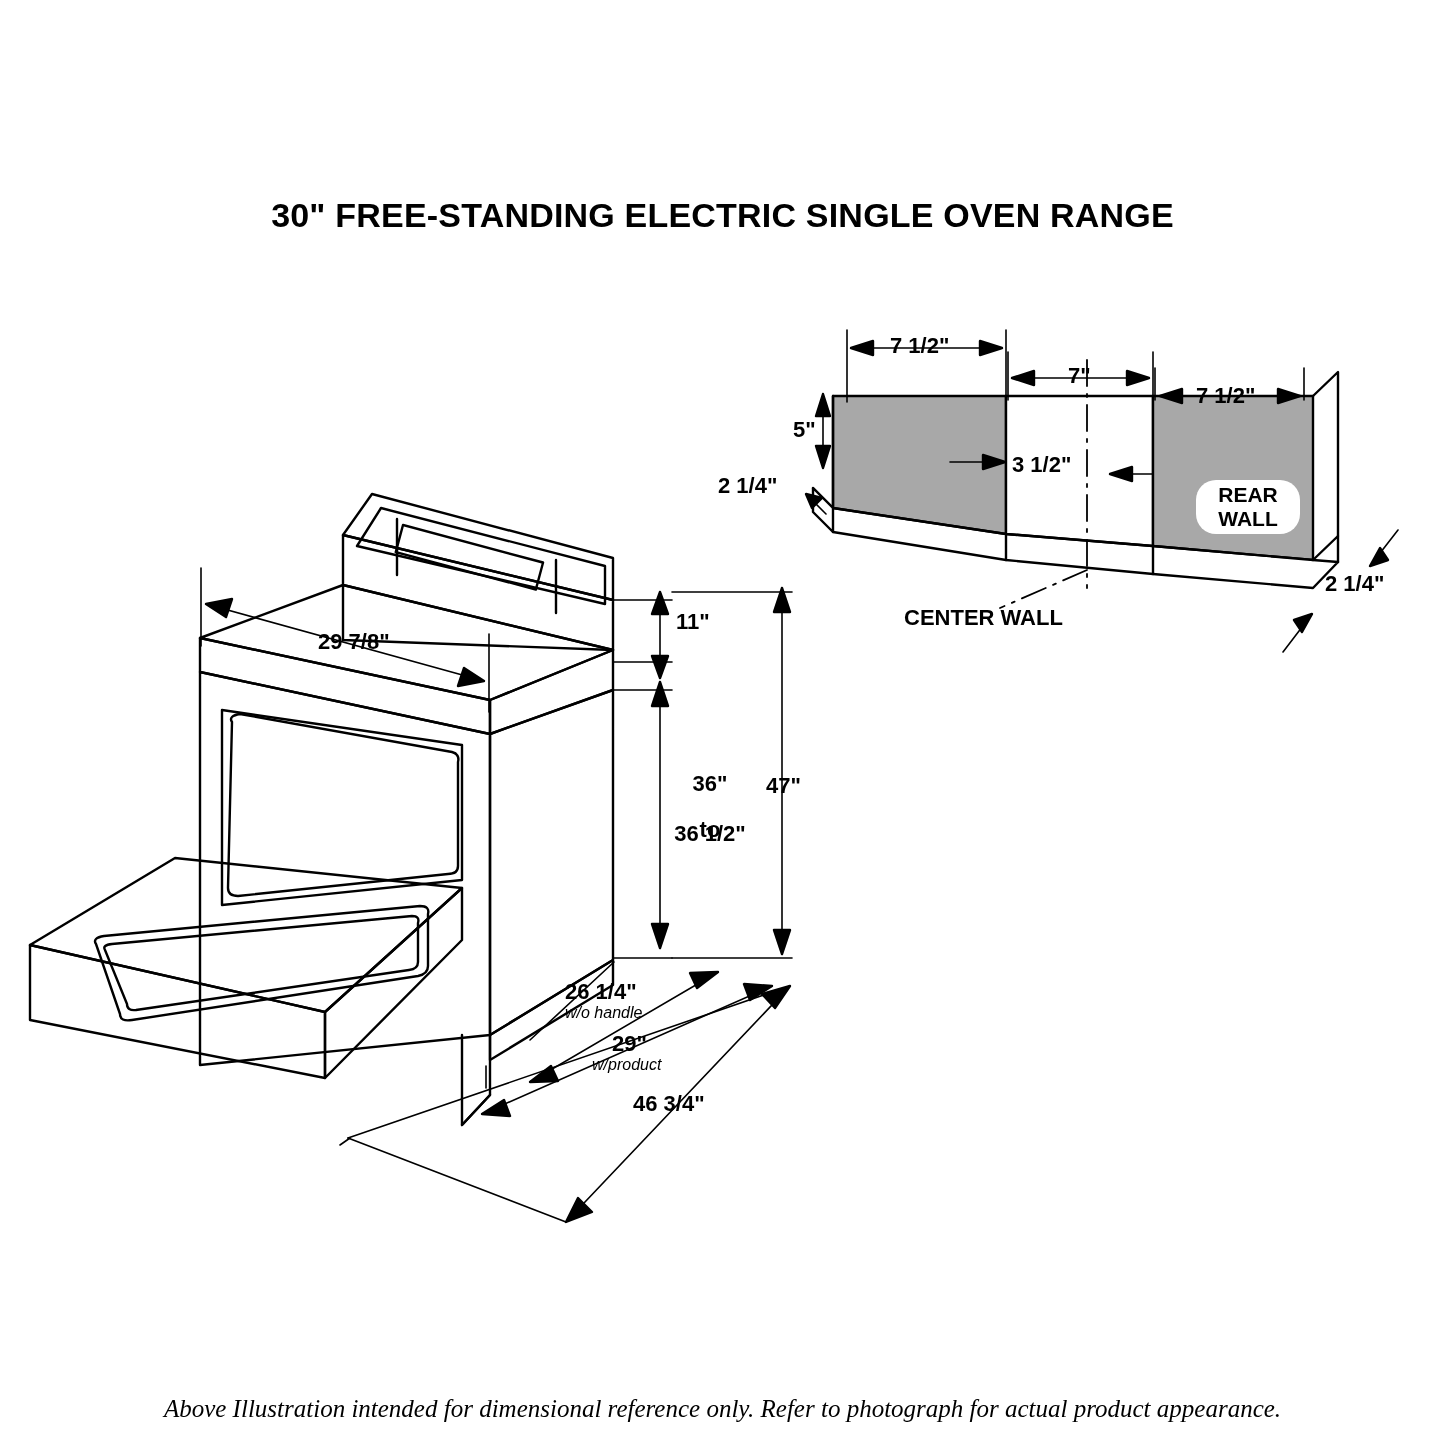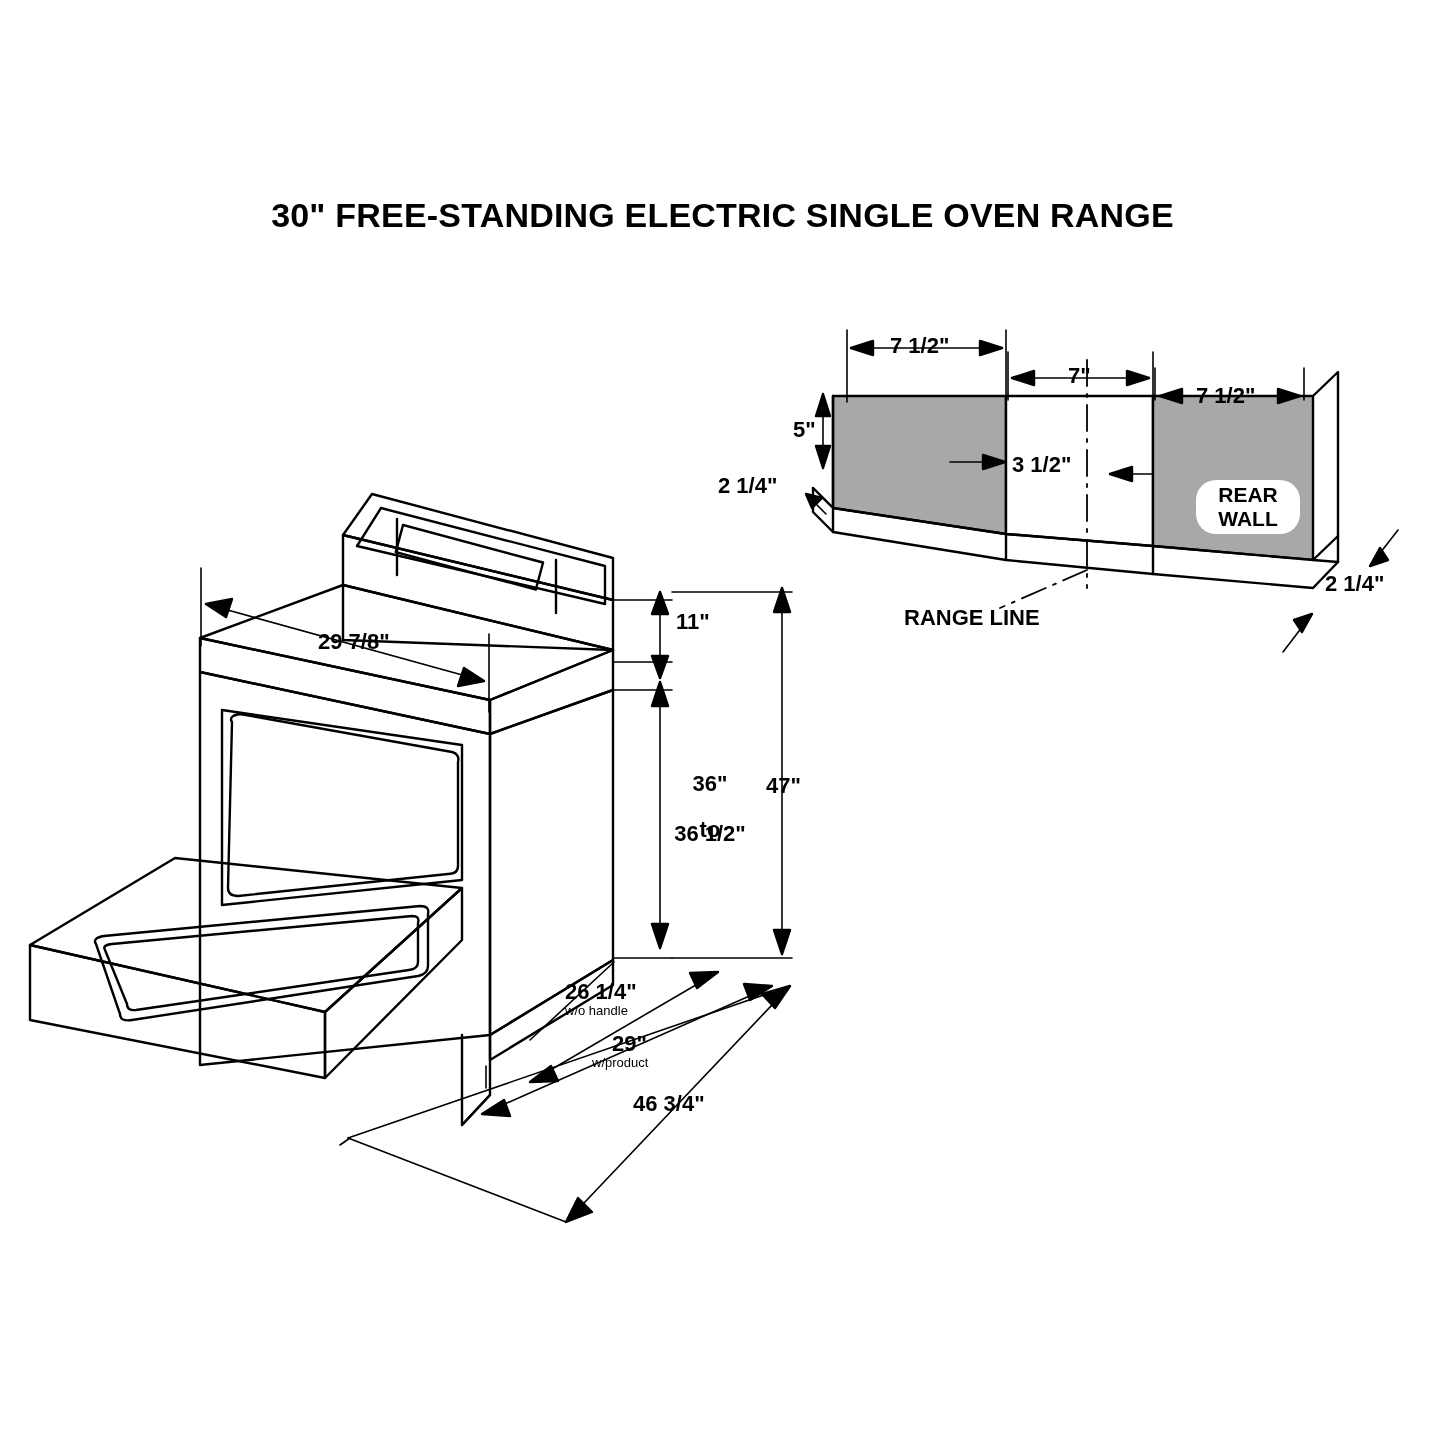--- a/index.html
+++ b/index.html
@@ -51,22 +51,23 @@
     height: 1445px;
   }
   .dimlabel {
     position: absolute;
     font-size: 22px;
     font-weight: bold;
     white-space: nowrap;
     line-height: 1.12;
   }
   .dimlabel.small {
-    font-size: 13px;
+    font-size: 16px;
     font-weight: normal;
+    font-style: italic;
   }
   .dimlabel.center {
     text-align: center;
   }
   .rearwall {
     position: absolute;
     font-size: 21px;
     font-weight: bold;
     text-align: center;
     line-height: 1.15;
@@ -229,16 +230,17 @@
   <div class="dimlabel" style="left:793px; top:418px;">5"</div>
   <div class="dimlabel" style="left:1012px; top:453px;">3 1/2"</div>
   <div class="dimlabel" style="left:718px; top:474px;">2 1/4"</div>
   <div class="dimlabel" style="left:1325px; top:572px;">2 1/4"</div>
 
   <div class="rearwall" style="left:1196px; top:480px; width:92px;border-radius:20px;">
     <div>REAR</div>
     <div>WALL</div>
   </div>
 
-  <div class="dimlabel" style="left:904px; top:606px;">RANGE LINE</div>
-
+  <div class="dimlabel" style="left:904px; top:606px;">CENTER WALL</div>
+
+  <div class="footnote">Above Illustration intended for dimensional reference only. Refer to photograph for actual product appearance.</div>
 
 </div>
 
 </body></html>

